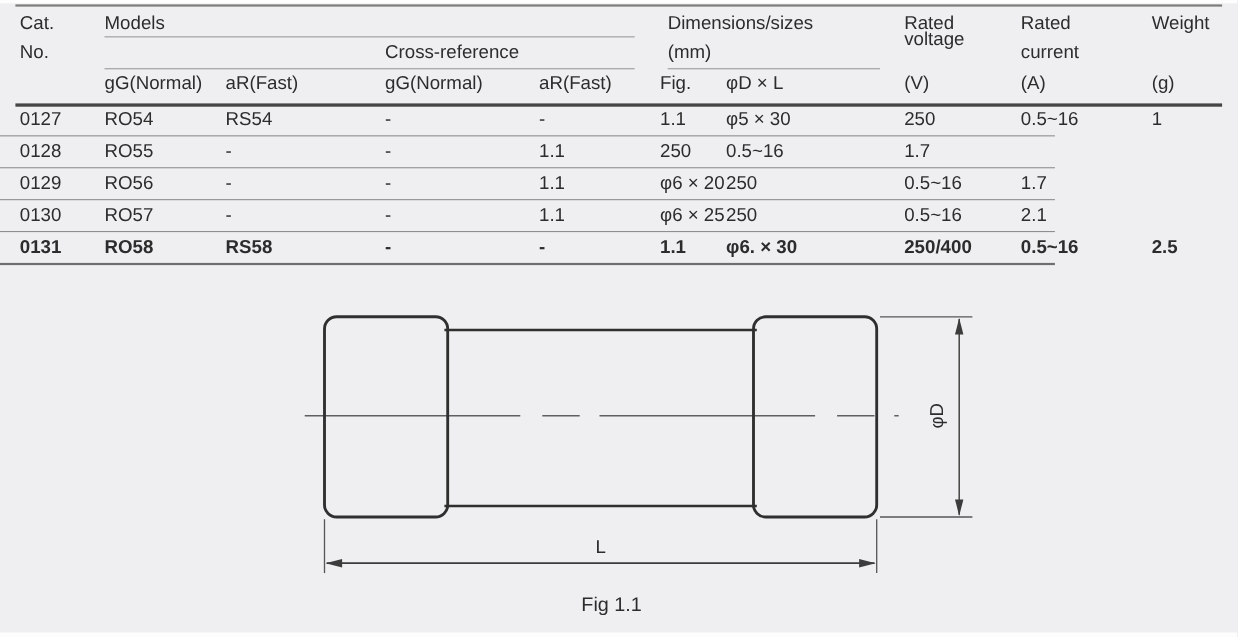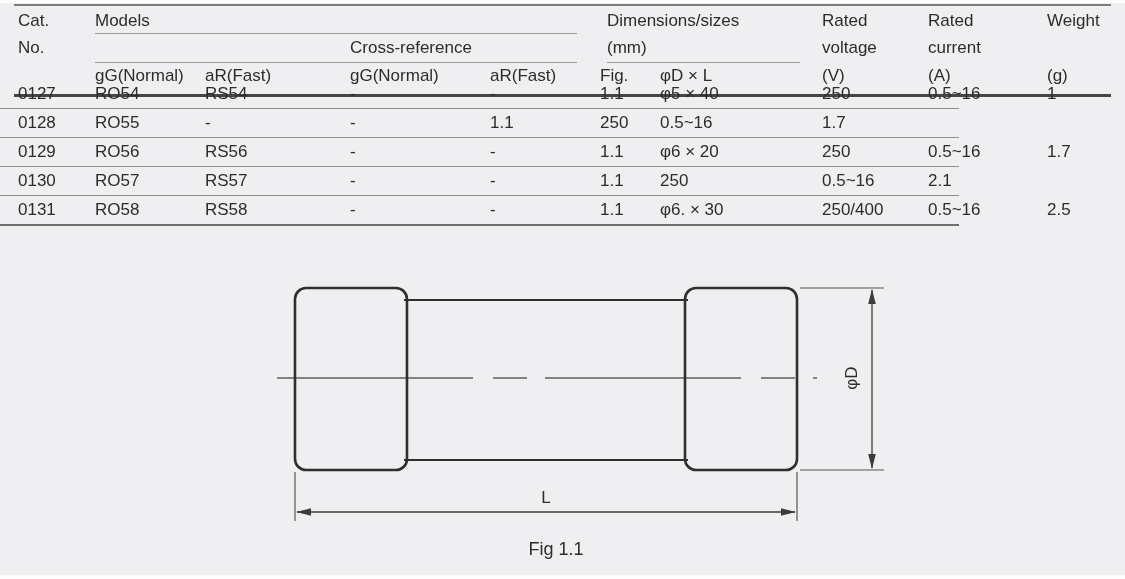--- a/index.html
+++ b/index.html
@@ -21,33 +21,33 @@
   .hline{position:absolute;background:#9b9b9b;}
   .hline.top-border{left:14px;top:4px;width:1097px;height:2px;background:#7c7c7c;}
   .hline.models-underline{left:95px;top:33px;width:482px;height:1px;}
   .hline.cross-underline{left:95px;top:62px;width:482px;height:1px;}
   .hline.dims-underline{left:607px;top:62px;width:193px;height:1px;}
   .hline.header-bottom{left:14px;top:94px;width:1097px;height:3px;background:#454545;}
 
   .ht{position:absolute;font-size:17px;line-height:24px;white-space:nowrap;}
 
   .tbody{
-    position:absolute;left:0;top:80px;width:959px;
+    position:absolute;left:0;top:95px;width:959px;
   }
   .trow{
     display:grid;
     grid-template-columns:77px 110px 145px 140px 110px 60px 162px 106px 119px 1fr;
     padding-left:18px;
     height:28px;
     align-items:center;
     border-bottom:1.4px solid #8e8e8e;
     font-size:17px;
     white-space:nowrap;
   }
-  .trow:last-child{border-bottom:2.2px solid #6e6e6e;}
+  .trow:last-child{border-bottom:2.2px solid #6e6e6e;font-weight:bold;}
   .trow > div{overflow:visible;}
 
   
   .diagram{position:absolute;left:0;top:260px;}
   .diagram text{
     font-family:"Liberation Sans","DejaVu Sans",sans-serif;
     fill:#2c2c2c;
   }
 </style>
 </head>
@@ -69,75 +69,74 @@
     <div class="ht" style="left:18px;top:9px">Cat.</div>
     <div class="ht" style="left:95px;top:9px">Models</div>
     <div class="ht" style="left:607px;top:9px">Dimensions/sizes</div>
     <div class="ht" style="left:822px;top:9px">Rated</div>
     <div class="ht" style="left:928px;top:9px">Rated</div>
     <div class="ht" style="left:1047px;top:9px">Weight</div>
 
     <div class="ht" style="left:18px;top:36px">No.</div>
     <div class="ht" style="left:350px;top:36px">Cross-reference</div>
     <div class="ht" style="left:607px;top:36px">(mm)</div>
-    <div class="ht" style="left:822px;top:36px">voltage</div>
+    <div class="ht" style="left:822px;top:24px">voltage</div>
     <div class="ht" style="left:928px;top:36px">current</div>
 
     <div class="ht" style="left:95px;top:64px">gG(Normal)</div>
     <div class="ht" style="left:205px;top:64px">aR(Fast)</div>
     <div class="ht" style="left:350px;top:64px">gG(Normal)</div>
     <div class="ht" style="left:490px;top:64px">aR(Fast)</div>
     <div class="ht" style="left:600px;top:64px">Fig.</div>
     <div class="ht" style="left:660px;top:64px">φD × L</div>
     <div class="ht" style="left:822px;top:64px">(V)</div>
     <div class="ht" style="left:928px;top:64px">(A)</div>
     <div class="ht" style="left:1047px;top:64px">(g)</div>
 
     <div class="tbody">
         <div class="trow">
         <div>0127</div>
         <div>RO54</div>
         <div>RS54</div>
         <div>-</div>
         <div>-</div>
         <div>1.1</div>
-        <div>φ5 × 40</div>
+        <div>φ5 × 30</div>
         <div>250</div>
         <div>0.5~16</div>
         <div>1</div>
       </div>
         <div class="trow">
         <div>0128</div>
         <div>RO55</div>
         <div>-</div>
         <div>-</div>
         <div>1.1</div>
         <div>250</div>
         <div>0.5~16</div>
         <div>1.7</div>
       </div>
         <div class="trow">
         <div>0129</div>
         <div>RO56</div>
-        <div>RS56</div>
         <div>-</div>
         <div>-</div>
         <div>1.1</div>
         <div>φ6 × 20</div>
         <div>250</div>
         <div>0.5~16</div>
         <div>1.7</div>
       </div>
         <div class="trow">
         <div>0130</div>
         <div>RO57</div>
-        <div>RS57</div>
         <div>-</div>
         <div>-</div>
         <div>1.1</div>
+        <div>φ6 × 25</div>
         <div>250</div>
         <div>0.5~16</div>
         <div>2.1</div>
       </div>
         <div class="trow">
         <div>0131</div>
         <div>RO58</div>
         <div>RS58</div>
         <div>-</div>
         <div>-</div>

